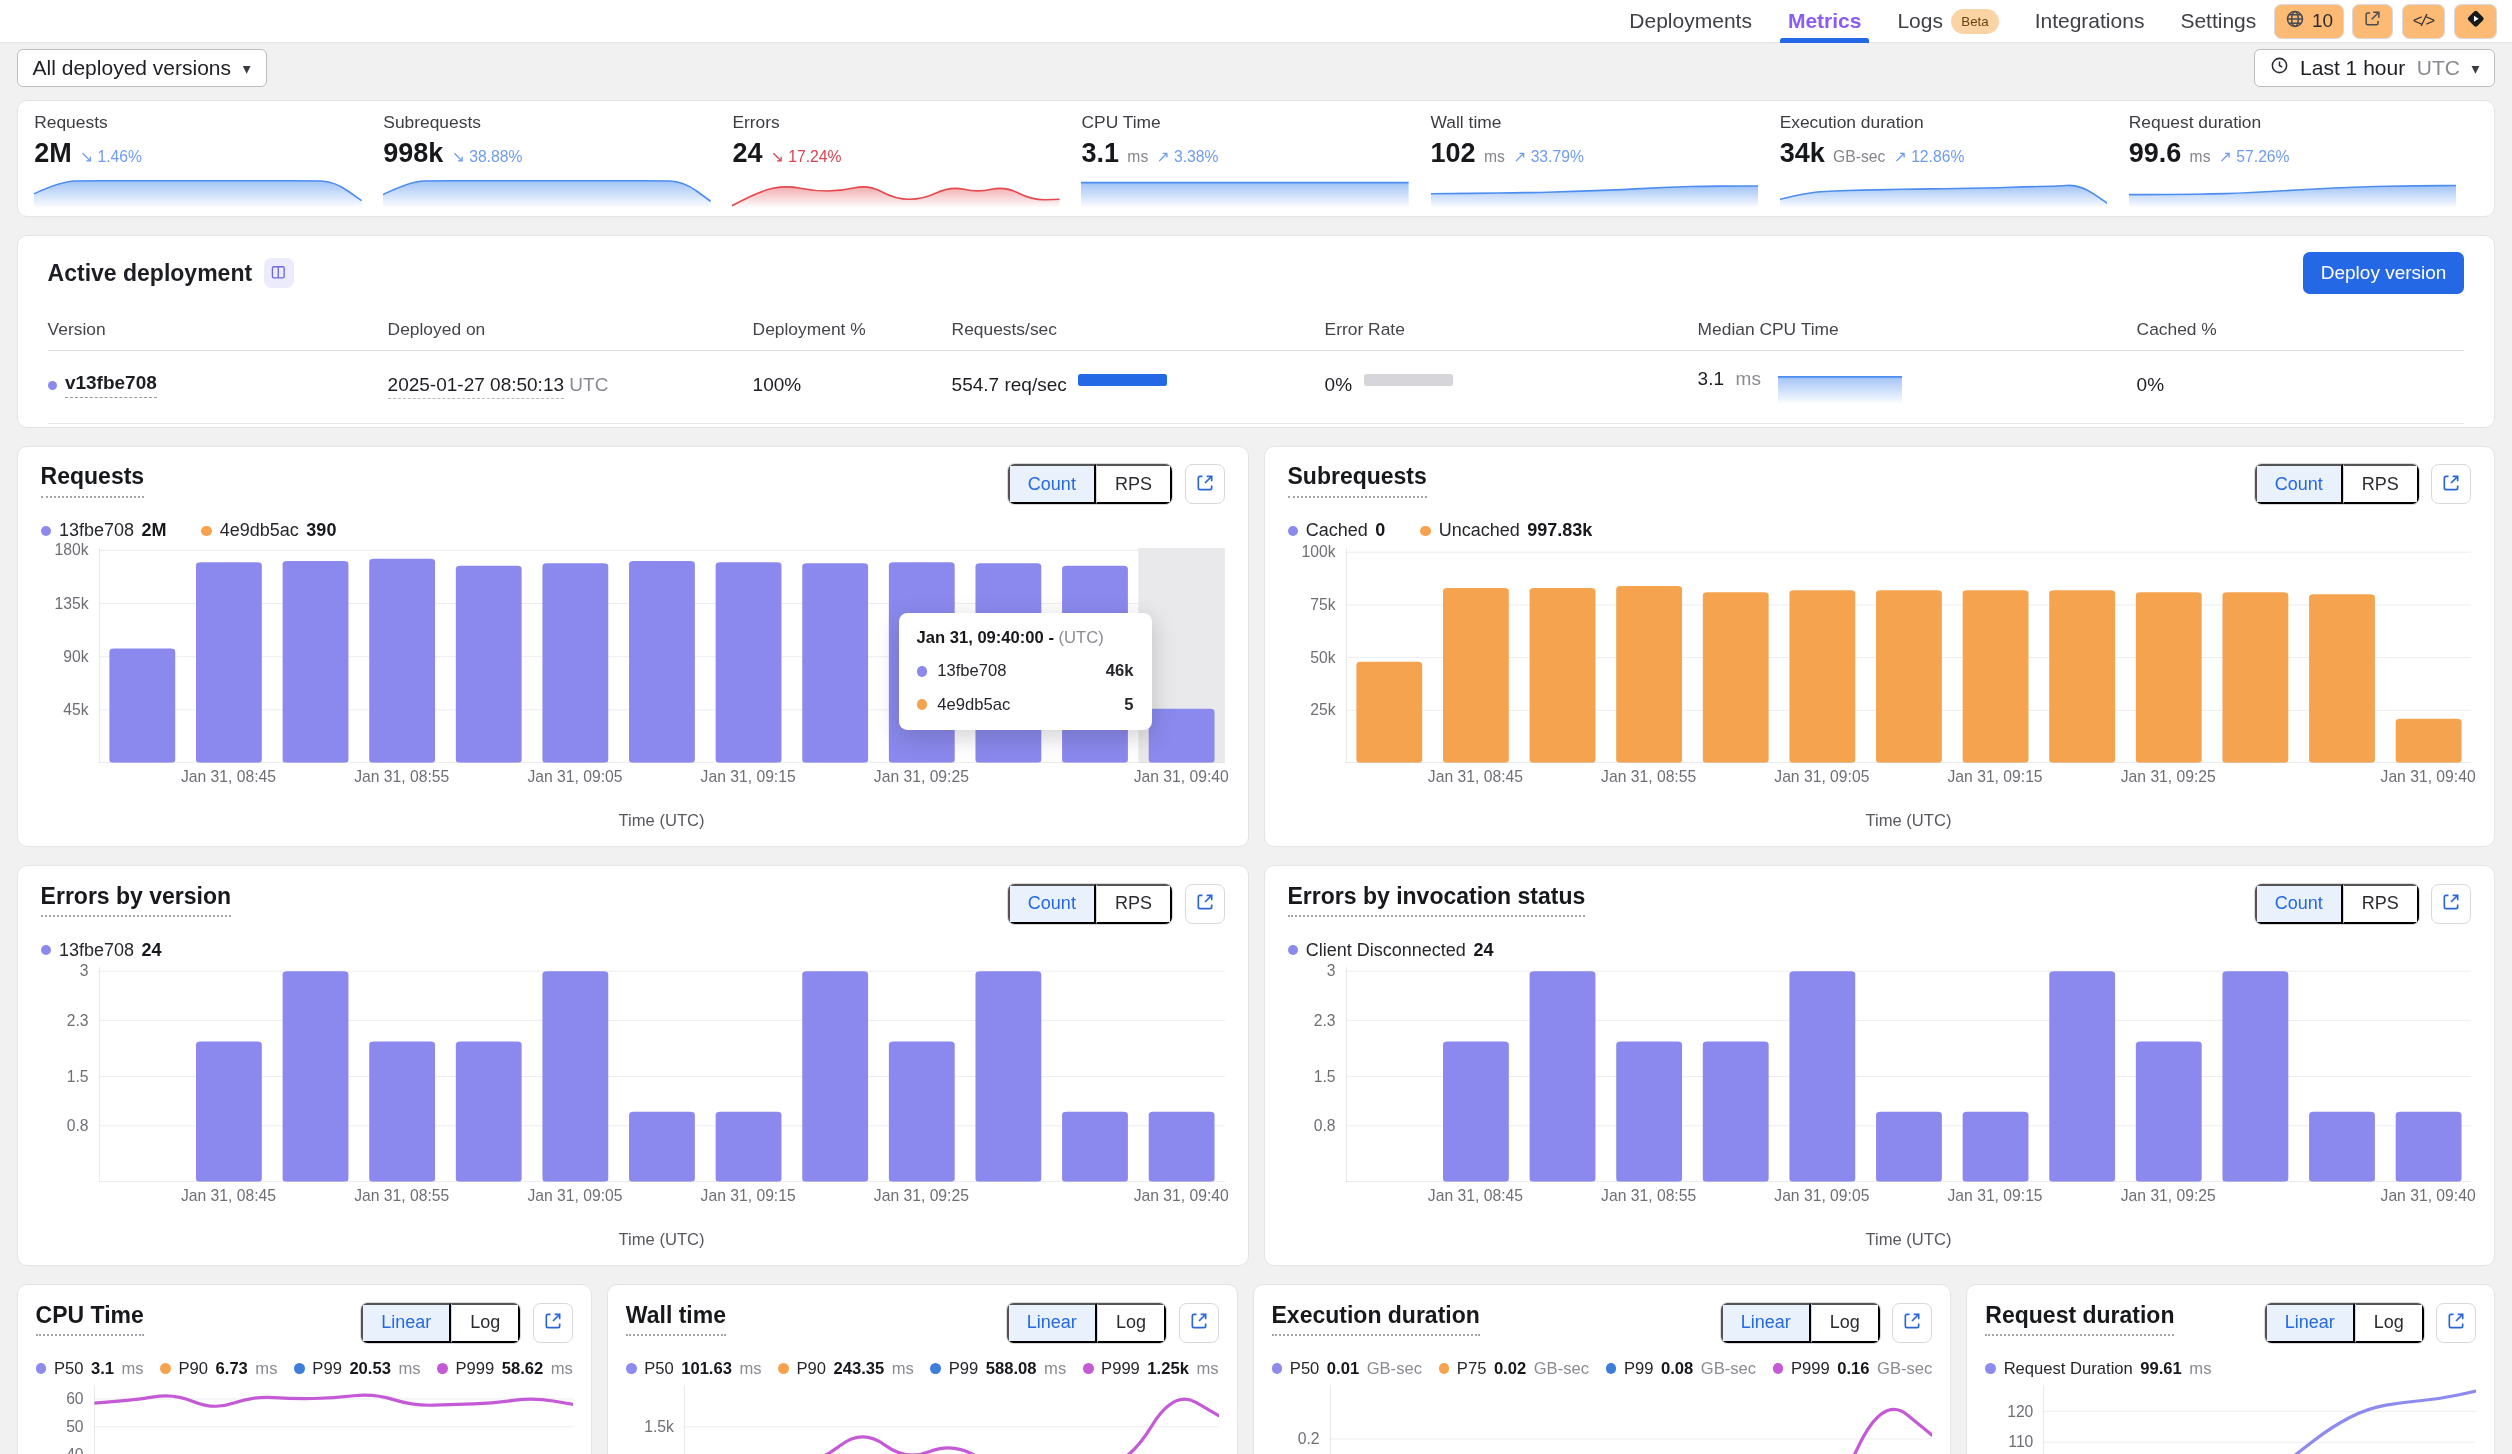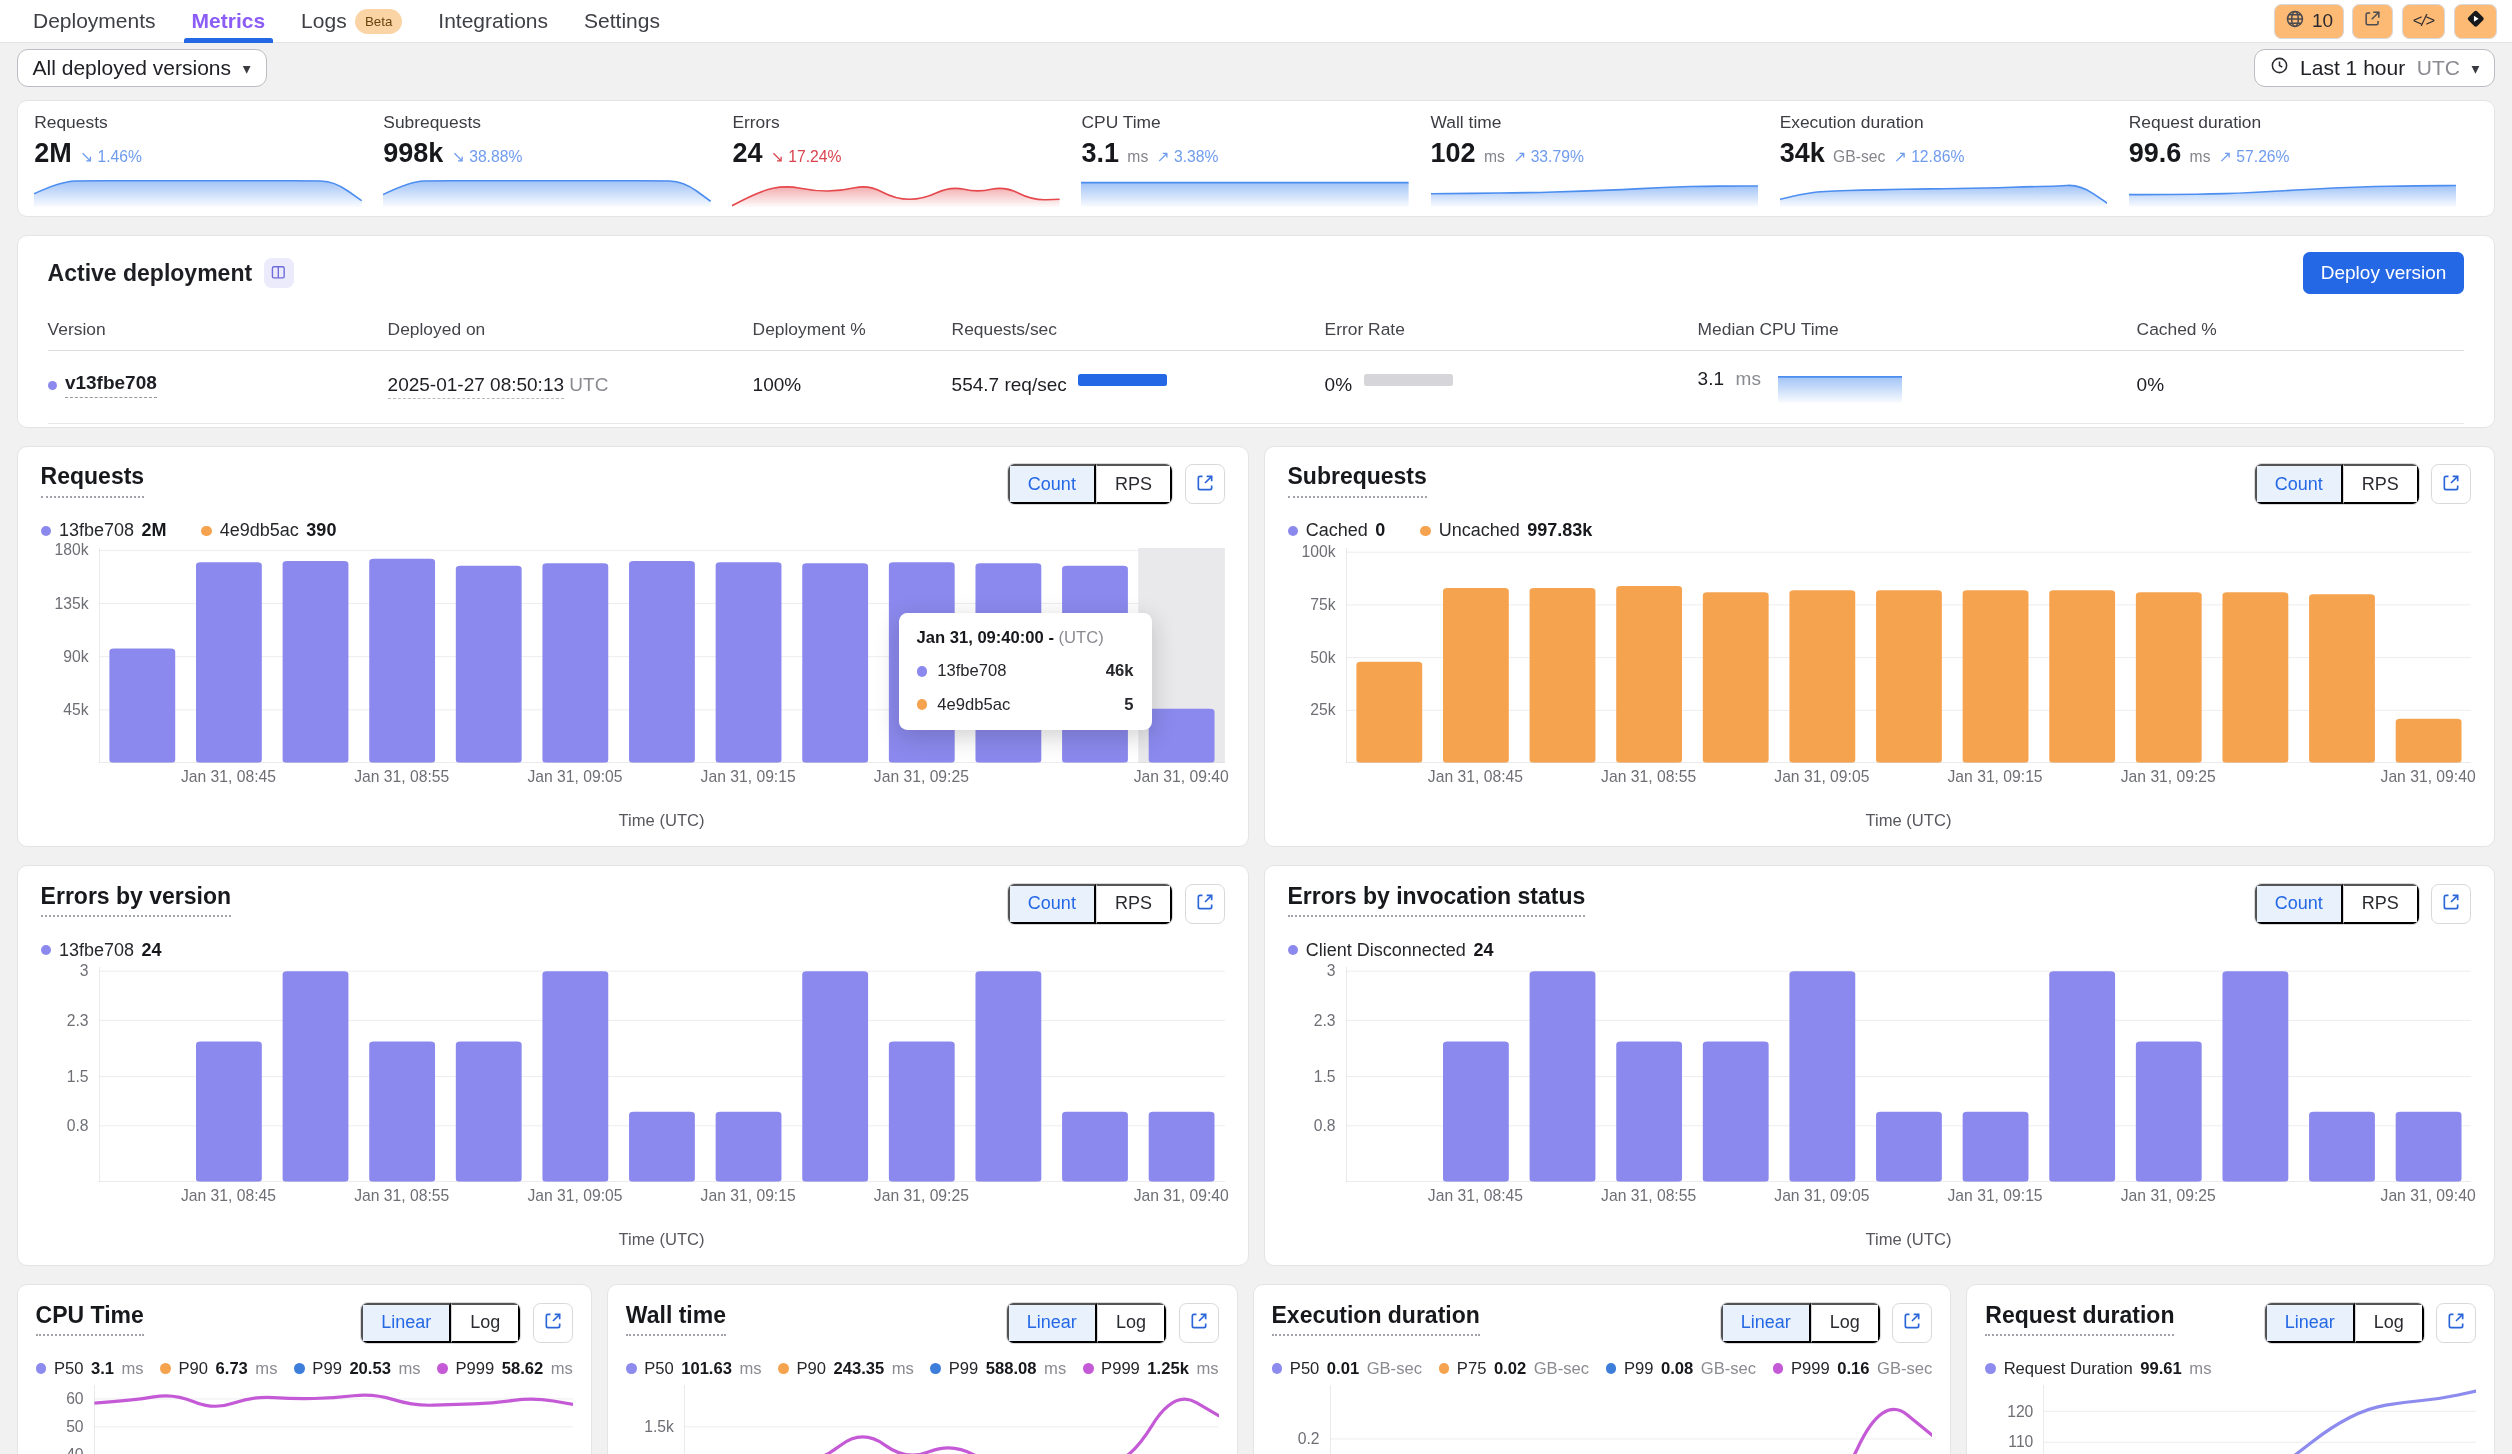--- a/index.html
+++ b/index.html
@@ -1,29 +1,29 @@
 <!DOCTYPE html>
 <html style="font-size:13.3px"><head>
 <meta charset="utf-8">
 <style>
 *{box-sizing:border-box;margin:0;padding:0}
 html,body{width:2512px;background:#f1f1f2;font-family:"Liberation Sans",sans-serif;color:#1d1e23}
 
-.topnav{height:43px;background:#fff;border-bottom:1.7px solid #e4e4e7;display:flex;align-items:center;justify-content:space-between;padding:0 15px}
+.topnav{height:43px;background:#fff;border-bottom:1.7px solid #e4e4e7;display:flex;align-items:center;justify-content:flex-end;padding:0 15px}
 .tabs{display:flex;height:43px}
 .tab{display:flex;align-items:center;gap:8.3px;padding:0 18px;font-size:21px;color:#3f4046;position:relative;cursor:pointer}
 .tab.active{color:#8b5cf6;font-weight:700}
 .tab.active:after{content:"";position:absolute;left:10px;right:10px;bottom:0;height:4.1px;background:#2468e5;border-radius:2.5px 2.5px 0 0}
 .badge{background:#fbd4a5;color:#6b4310;font-size:13.3px;padding:5px 10px;border-radius:828px;font-weight:400}
 .toolbtns{display:flex;gap:8.3px;align-items:center}
 .toolbtn{display:flex;align-items:center;gap:6.6px;height:35px;min-width:41px;padding:0 10px;border:1.7px solid #d8d8dc;border-radius:7.5px;background:#fdba74;font-size:19px;color:#2a2b30;justify-content:center;cursor:pointer}
 .codeglyph{font-size:16.6px;letter-spacing:-0.8px;font-style:italic;color:#2a2b30}
 
 .filterbar{height:50px;display:flex;align-items:center;justify-content:space-between;padding:0 16.6px}
-.selbtn{display:flex;align-items:center;gap:11.6px;height:38px;padding:0 15px;background:#fff;border:1.7px solid #bcbcc2;border-radius:11px;font-size:21px;color:#202126;cursor:pointer}
+.selbtn{display:flex;align-items:center;gap:11.6px;height:38px;padding:0 15px;background:#fff;border:1.7px solid #bcbcc2;border-radius:6px;font-size:21px;color:#202126;cursor:pointer}
 .caret{font-size:15.7px;color:#3a3b40}
 .tz{color:#8a8b91}
 
 .card{background:#fff;border:1.7px solid #e4e4e7;border-radius:10px}
 .content{padding:0 16.6px 15px}
 
 .stats{display:flex;margin-top:6.6px;padding:11.6px 16.6px 8.3px;min-height:80px}
 .stat{flex:1;display:flex;flex-direction:column;padding-right:21.5px}
 .stat-label{font-size:17.4px;color:#3c3d43}
 .stat-main{display:flex;align-items:baseline;gap:8.3px;margin-top:5px}

